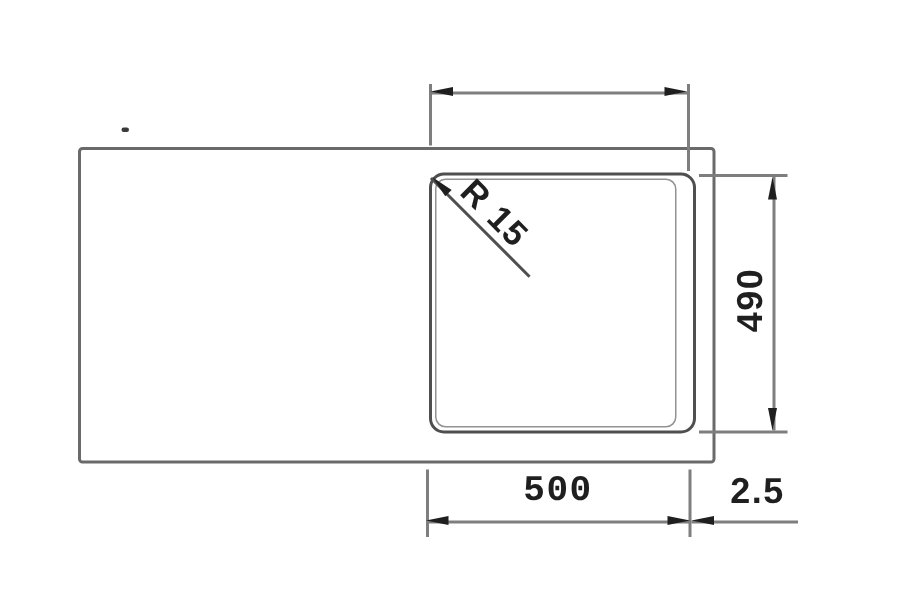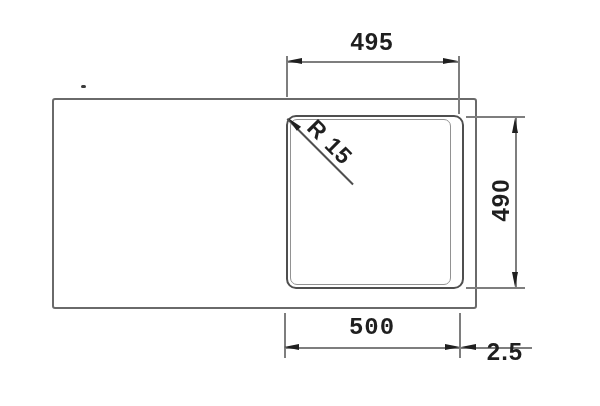--- a/index.html
+++ b/index.html
@@ -65,37 +65,36 @@
   <div class="outer-rect"></div>
 
   <div class="bowl-outer"></div>
   <div class="bowl-inner"></div>
 
   <div class="ln" style="left:286px;top:56px;width:1.5px;height:41px;"></div>
   <div class="ln" style="left:458px;top:56px;width:1.5px;height:58px;"></div>
   <div class="ln" style="left:287px;top:61px;width:171px;height:1.5px;"></div>
   <div class="arr arr-left" style="left:287px;top:58.2px;"></div>
   <div class="arr arr-right" style="left:443px;top:58.2px;"></div>
-  <div class="dim-label" style="left:332px;top:30px;width:80px;">495</div>
 
   <div class="ln" style="left:466px;top:116px;width:59px;height:1.5px;"></div>
   <div class="ln" style="left:466px;top:287px;width:59px;height:1.5px;"></div>
   <div class="ln" style="left:515px;top:118px;width:1.5px;height:169px;"></div>
   <div class="arr arr-up" style="left:512.2px;top:118px;"></div>
   <div class="arr arr-down" style="left:512.2px;top:272px;"></div>
   <div class="dim-label v490-label">490</div>
 
   <div class="ln" style="left:284px;top:313px;width:1.5px;height:45px;"></div>
   <div class="ln" style="left:459px;top:313px;width:1.5px;height:45px;"></div>
   <div class="ln" style="left:284px;top:347px;width:176px;height:1.5px;"></div>
   <div class="arr arr-left" style="left:284px;top:344.2px;"></div>
   <div class="arr arr-right" style="left:445px;top:344.2px;"></div>
   <div class="dim-label" style="left:332px;top:316px;width:80px;font-family:Liberation Mono, monospace;">500</div>
 
   <div class="ln" style="left:461px;top:347px;width:71px;height:1.5px;"></div>
   <div class="arr arr-left" style="left:461px;top:344.2px;"></div>
-  <div class="dim-label" style="left:465px;top:316px;width:80px;margin-top:24px;">2.5</div>
+  <div class="dim-label" style="left:465px;top:316px;width:80px;">2.5</div>
 
   <div class="leader"></div>
   <div class="arr arr-left leader-arrow"></div>
   <div class="dim-label radius-label">R 15</div>
 
 </div>
 
 </body></html>

